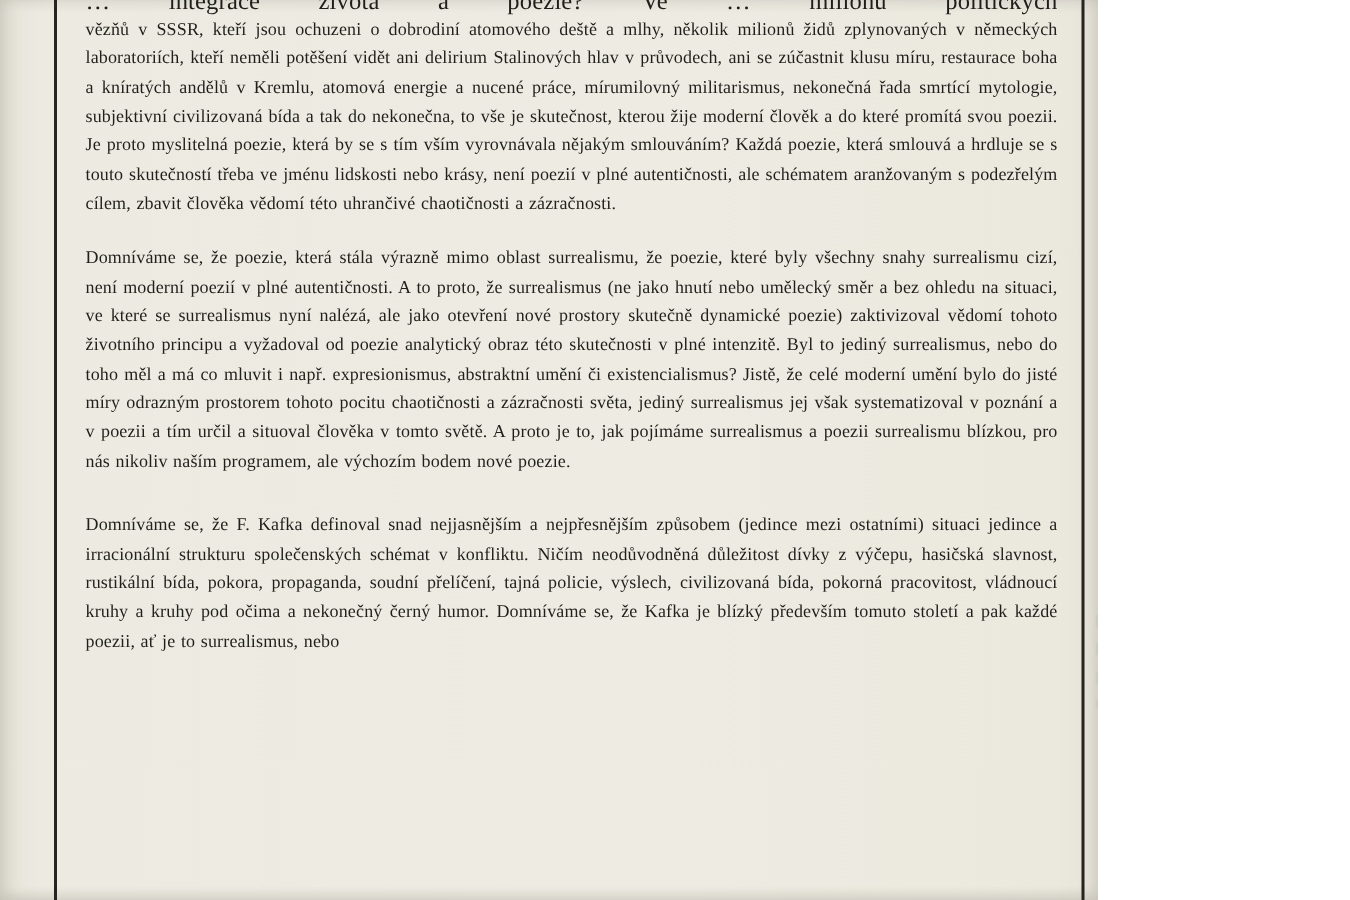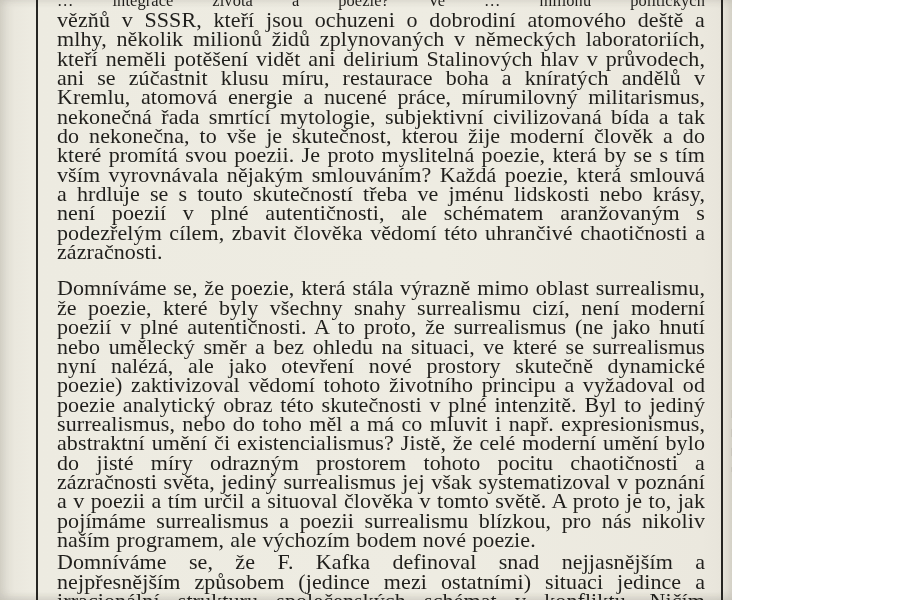--- a/index.html
+++ b/index.html
@@ -49,28 +49,28 @@
     overflow: hidden;
     font-size: 16.4px;
     line-height: 19.35px;
     text-align: justify;
     text-align-last: justify;
     letter-spacing: 0.1px;
     word-spacing: 1px;
   }
   .para {
     margin: 0;
-    font-size: 22px;
+    font-size: 12px;
     line-height: 19.35px;
     text-align: justify;
     letter-spacing: 0.1px;
     word-spacing: 0.6px;
   }
   .para + .para { margin-top: 17px; }
-  .para.gap-before { margin-top: 3px; }
+  .para.gap-before { margin-top: 23px; }
   
   .bleed {
     position: absolute;
     pointer-events: none;
     background: repeating-linear-gradient(
       to bottom,
       rgba(95, 90, 78, 0.13) 0px,
       rgba(95, 90, 78, 0.13) 8px,
       rgba(0, 0, 0, 0) 8px,
       rgba(0, 0, 0, 0) 19px

